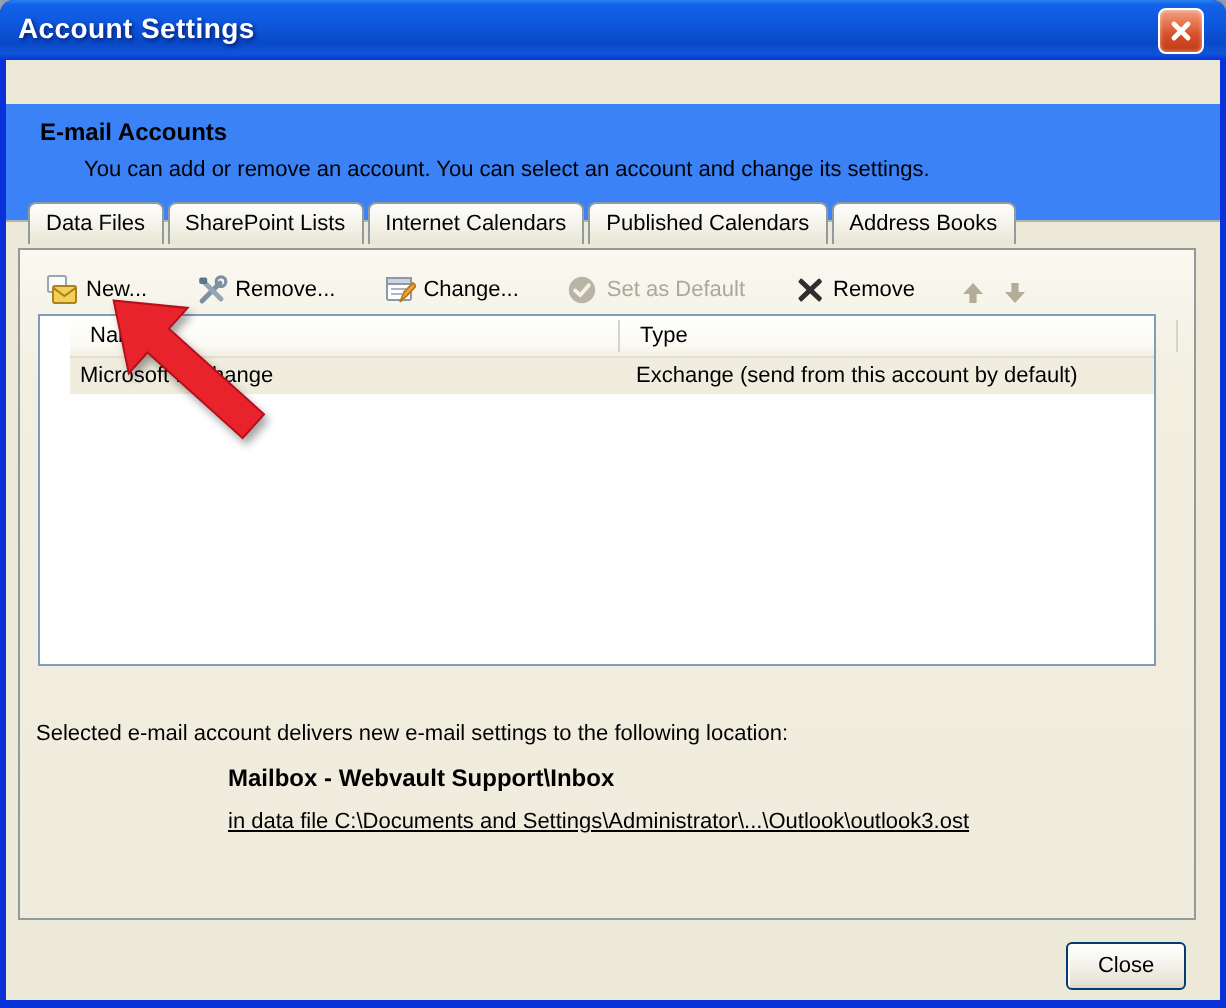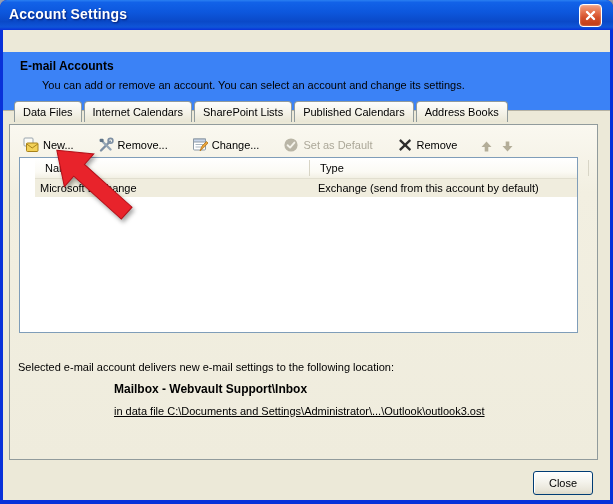--- a/index.html
+++ b/index.html
@@ -131,22 +131,22 @@
 
   <div class="client">
 
     <div class="header-strip">
       <div class="header-title">E-mail Accounts</div>
       <div class="header-desc">You can add or remove an account. You can select an account and change its settings.</div>
     </div>
 
     <div class="tabs">
       <div class="tab">Data Files</div>
+      <div class="tab">SharePoint Lists</div>
       <div class="tab">Internet Calendars</div>
-      <div class="tab">SharePoint Lists</div>
       <div class="tab">Published Calendars</div>
       <div class="tab">Address Books</div>
     </div>
 
     <div class="panel">
 
       <div class="toolbar">
 
         <div class="tb-item">
           <svg class="icon16" viewBox="0 0 16 16">

